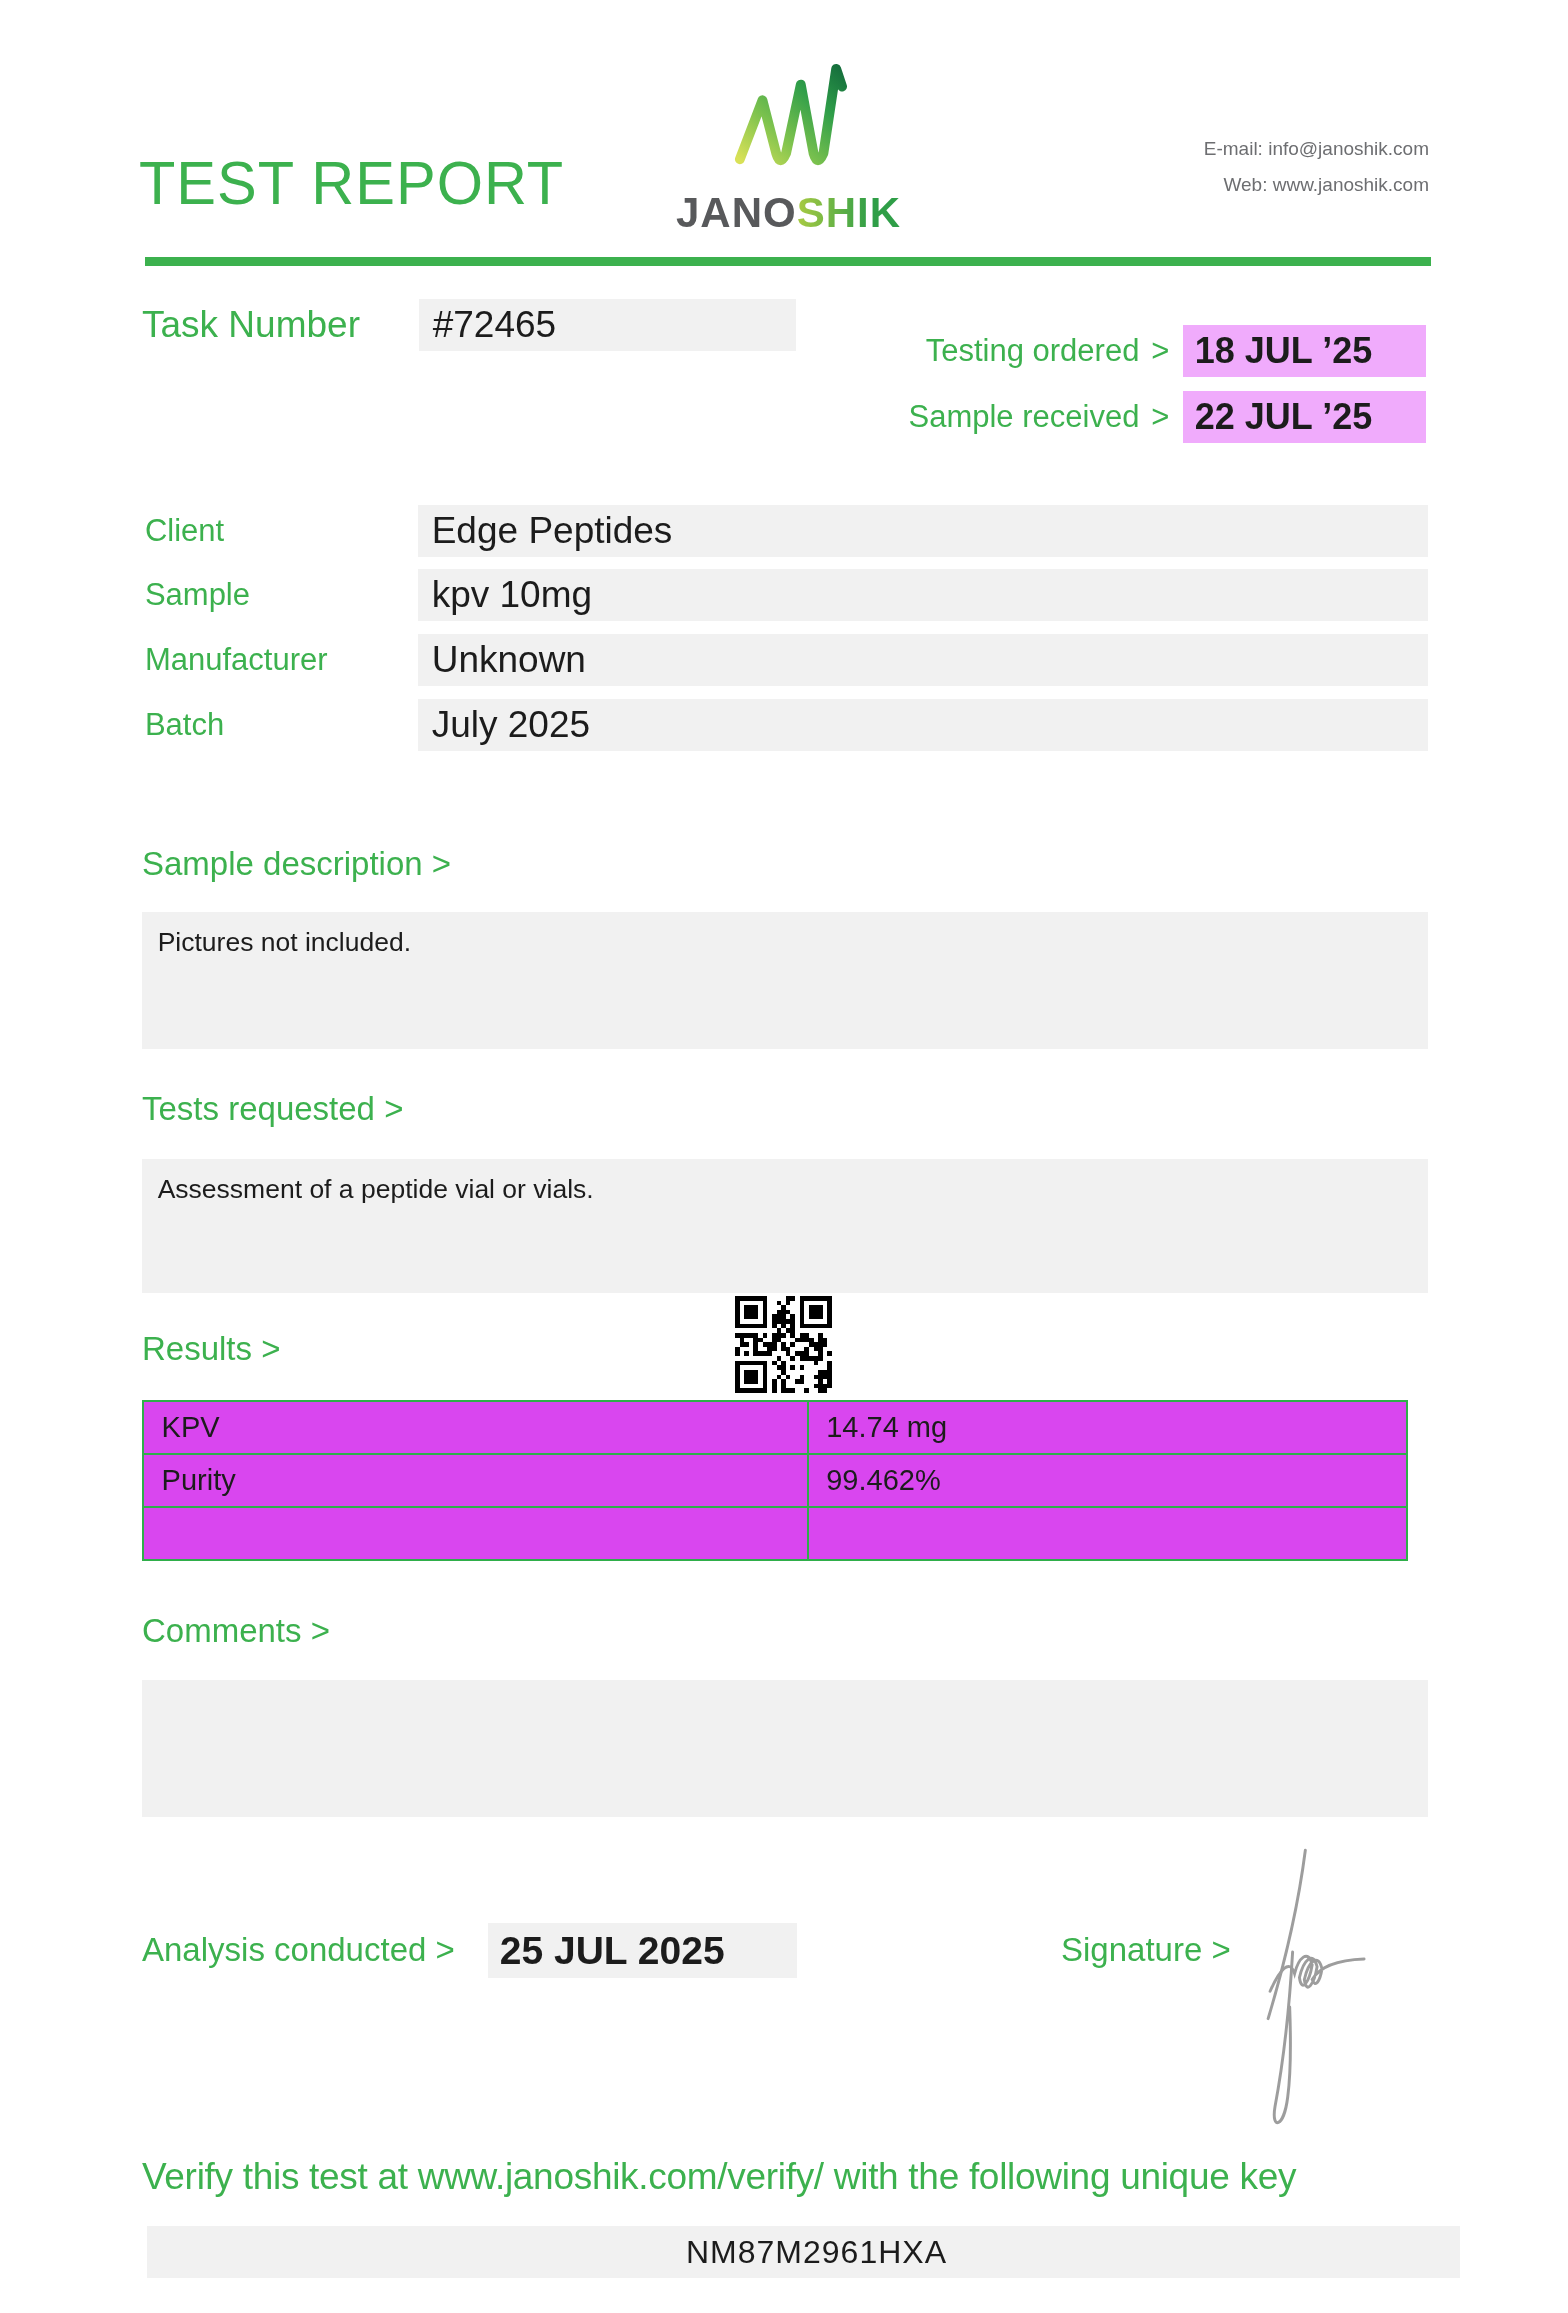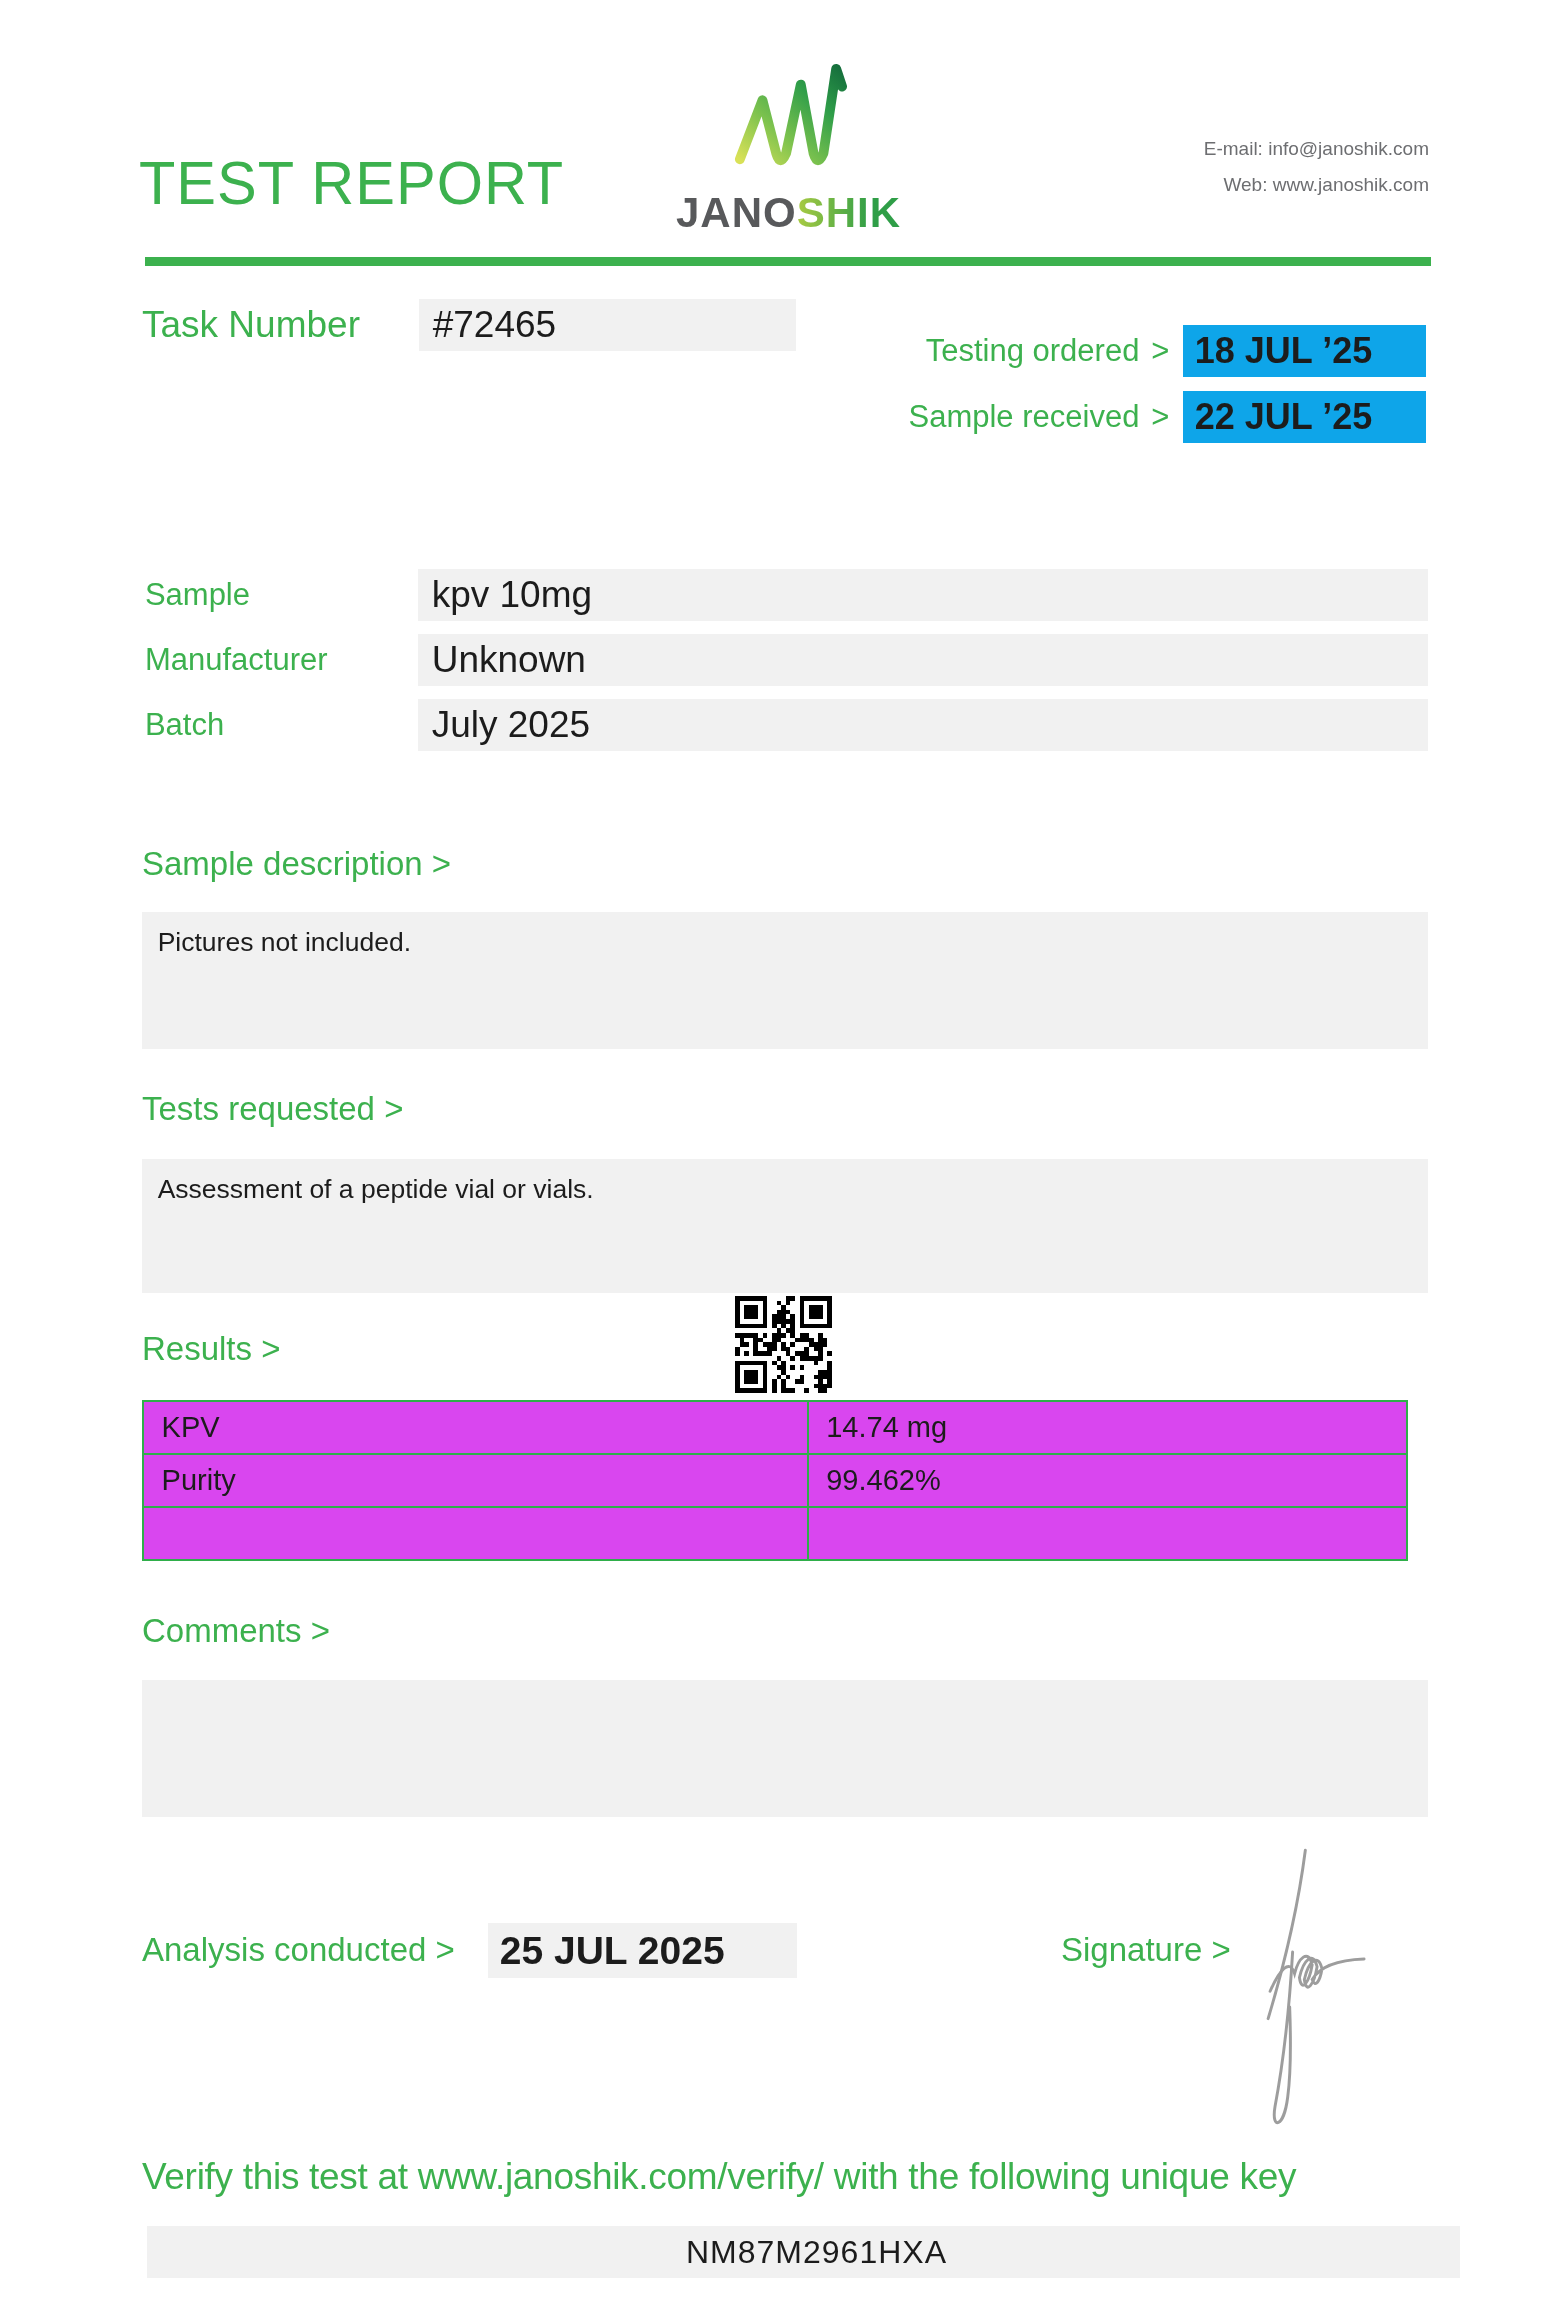--- a/index.html
+++ b/index.html
@@ -25,21 +25,21 @@
   .contact{right:139px;top:131px;text-align:right;color:#6d6e71;font-size:19px;line-height:36px;white-space:nowrap;}
   .rule{left:145px;top:257px;width:1286px;height:8.8px;background:#3cb14e;}
   
   .glabel{color:#3cb14e;font-size:31px;white-space:nowrap;}
   .biglabel{color:#3cb14e;font-size:37px;white-space:nowrap;}
   .graybox{background:#f1f1f1;padding-left:26px;}
   .task-label{left:142px;top:299px;line-height:52px;}
   .task-box{left:419px;top:299px;width:377px;height:52px;font-size:37px;font-weight:500;line-height:52px;padding-left:13.7px;box-sizing:border-box;}
   .date-row{right:142px;display:flex;align-items:center;height:52px;margin-top:28px;}
   .date-row .arrow{margin:0 13.7px 0 11.8px;color:#3cb14e;font-size:31px;}
-  .date-box{width:243px;height:52px;background:#0ea5e9;font-size:36px;font-weight:600;line-height:52px;padding-left:11.8px;box-sizing:border-box;white-space:nowrap;}
+  .date-box{width:243px;height:52px;background:#f0abfc;font-size:36px;font-weight:600;line-height:52px;padding-left:11.8px;box-sizing:border-box;white-space:nowrap;}
   .field-row{left:142px;width:1286px;height:52px;}
   .field-row .glabel{position:absolute;left:2.9px;top:0;line-height:52px;}
   .field-box{position:absolute;left:276px;top:0;width:1010px;height:52px;font-size:37px;font-weight:500;line-height:52px;padding-left:13.7px;box-sizing:border-box;}
   .section-h{color:#3cb14e;font-size:33px;white-space:nowrap;}
   .content-box{left:142px;width:1286px;background:#f1f1f1;box-sizing:border-box;padding:13.7px 15.7px;font-size:26.5px;line-height:33px;}
   
   .results-table{left:142px;top:1400px;width:1266px;border-collapse:collapse;table-layout:fixed;}
   .results-table td{
     border:2.9px solid #2fae4a;height:51px;font-size:29px;padding:0 0 0 17.6px;
     background:#d946ef;vertical-align:middle;
@@ -92,20 +92,24 @@
     <span class="glabel">Testing ordered</span>
     <span class="arrow">&gt;</span>
     <span class="date-box">18 JUL ’25</span>
   </div>
   <div class="abs date-row" style="top:363px;">
     <span class="glabel">Sample received</span>
     <span class="arrow">&gt;</span>
     <span class="date-box">22 JUL ’25</span>
   </div>
 
+  <div class="abs field-row" style="top:505px;">
+    <span class="glabel">Client</span>
+    <span class="field-box graybox">Edge Peptides</span>
+  </div>
   <div class="abs field-row" style="top:569px;">
     <span class="glabel">Sample</span>
     <span class="field-box graybox">kpv 10mg</span>
   </div>
   <div class="abs field-row" style="top:634px;">
     <span class="glabel">Manufacturer</span>
     <span class="field-box graybox">Unknown</span>
   </div>
   <div class="abs field-row" style="top:699px;">
     <span class="glabel">Batch</span>

